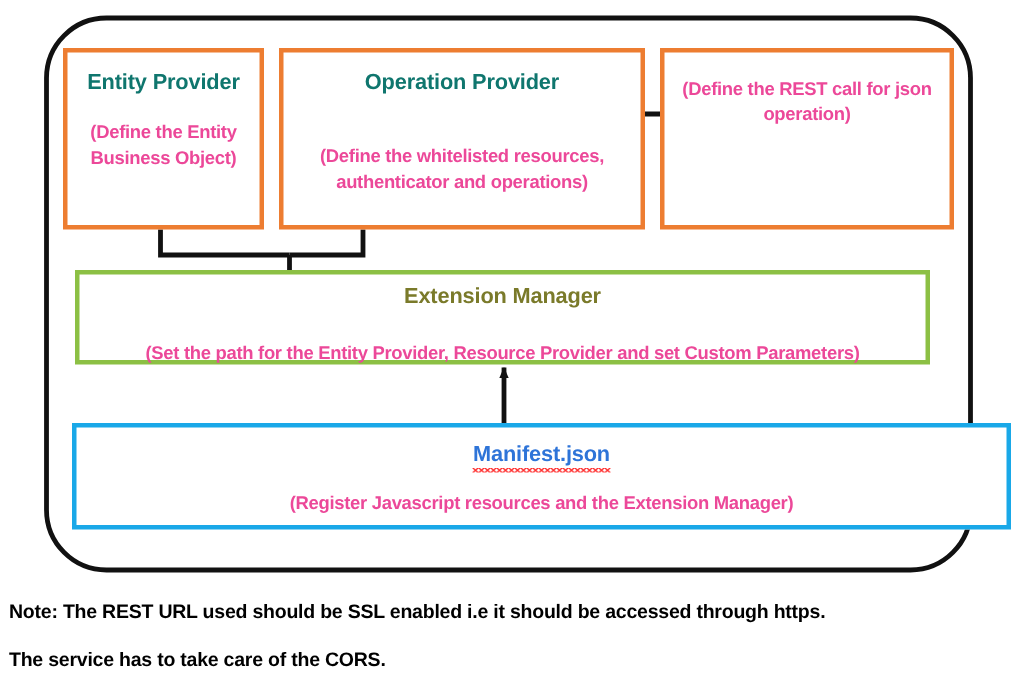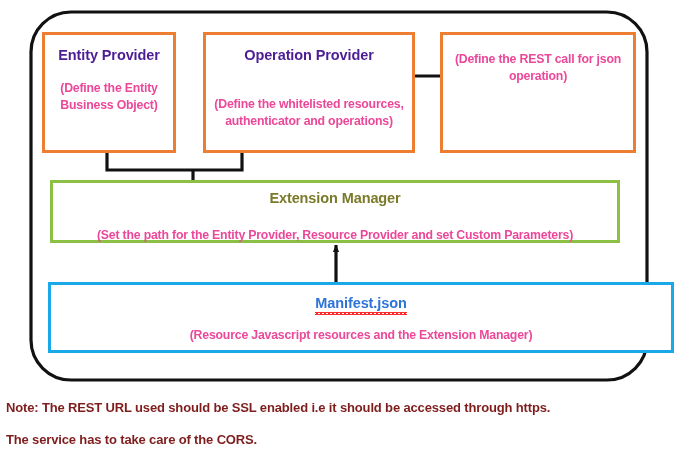--- a/index.html
+++ b/index.html
@@ -56,37 +56,37 @@
     letter-spacing: -0.2px;
   }
 
   
   .box-orange {
     border: 3px solid #ED7D31;
     top: 32px;
     height: 121px;
   }
   .box-orange .box-title {
-    color: #4c1d95;
+    color: #0f766e;
     font-size: 14.5px;
   }
   .box-orange .box-sub {
     font-size: 12.3px;
   }
 
   #box-entity-provider {
     left: 42px;
     width: 134px;
   }
   #box-entity-provider .box-title { margin-top: 13px; }
   #box-entity-provider .box-sub   { margin-top: 16px; width: 112px; }
 
   #box-operation-provider {
-    left: 203px;
-    width: 212px;
+    left: 186px;
+    width: 244px;
     text-align: center;
   }
   #box-operation-provider .box-title { margin-top: 13px; }
   #box-operation-provider .box-sub   { margin-top: 32px; width: 228px; }
 
   #box-operation-implementation {
     left: 440px;
     width: 196px;
   }
   #box-operation-implementation .box-title { margin-top: 13px; font-size: 13.4px; }
@@ -146,21 +146,21 @@
   #box-manifest .box-sub {
     font-size: 12.3px;
     margin-top: 15px;
     white-space: nowrap;
   }
 
   
   .note-line {
     position: absolute;
     left: 6px;
-    color: #7f1d1d;
+    color: #000000;
     font-weight: bold;
     font-size: 13px;
     letter-spacing: -0.15px;
     white-space: nowrap;
   }
   #note-line-1 { top: 400px; }
   #note-line-2 { top: 432px; }
 </style>
 </head>
 <body>
@@ -201,19 +201,19 @@
 
   <div class="box" id="box-extension-manager">
     <div class="box-title">Extension Manager</div>
     <div class="box-sub">(Set the path for the Entity Provider, Resource Provider and set Custom Parameters)</div>
   </div>
 
   <div class="box" id="box-manifest">
     <div class="box-title">
       <span class="squiggle">Manifest.json</span>
     </div>
-    <div class="box-sub">(Resource Javascript resources and the Extension Manager)</div>
+    <div class="box-sub">(Register Javascript resources and the Extension Manager)</div>
   </div>
 
 </div>
 
 <div class="note-line" id="note-line-1">Note: The REST URL used should be SSL enabled i.e it should be accessed through https.</div>
 <div class="note-line" id="note-line-2">The service has to take care of the CORS.</div>
 
 </body></html>

